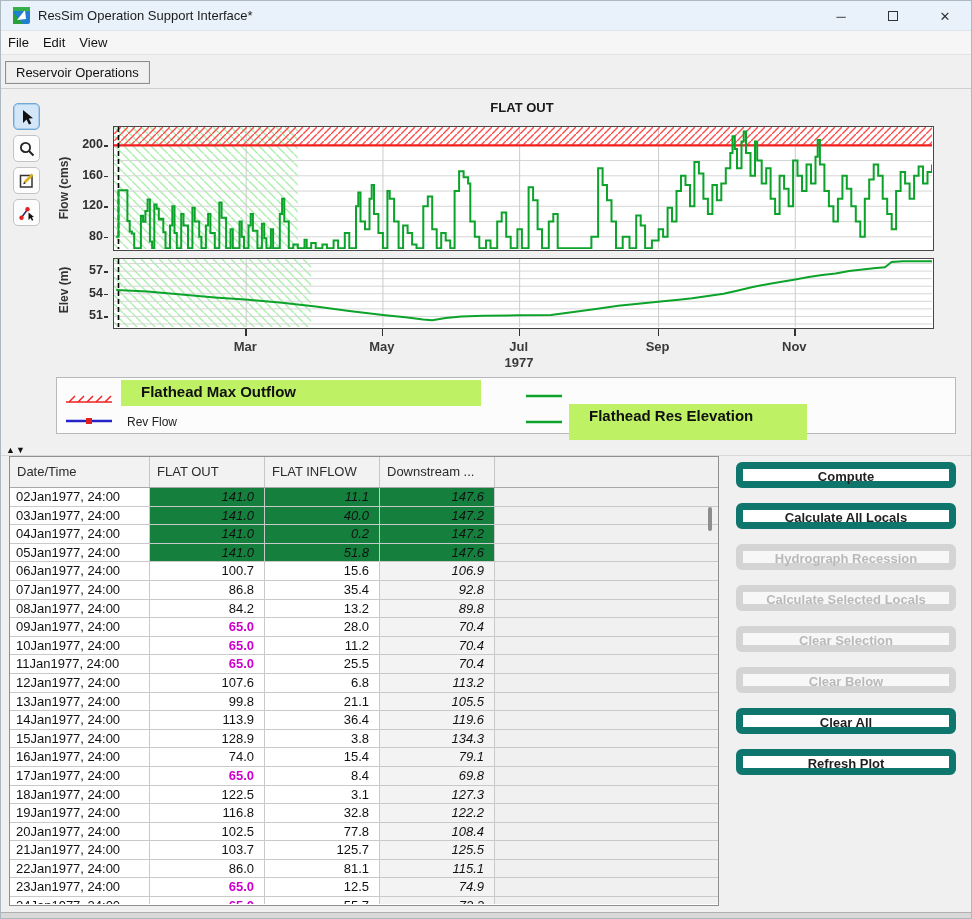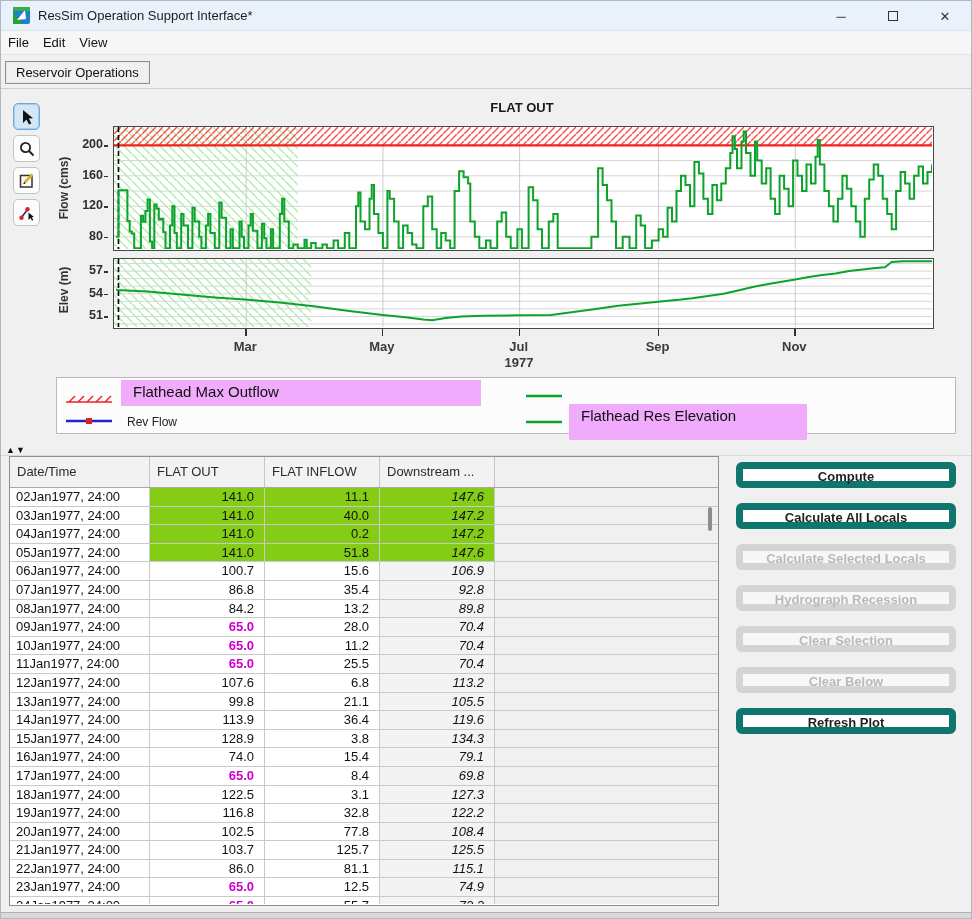--- a/index.html
+++ b/index.html
@@ -39,39 +39,39 @@
   #elev-ticks { left:68px; top:169px; height:71px; }
   .ytick { position:absolute; right:4px; font-size:12.5px; font-weight:600; color:#2e2e2e; }
   .ytick:after { content:""; position:absolute; right:-5px; top:8px; width:4px; height:1.5px; background:#333; }
   #x-ticks { position:absolute; left:112px; top:240px; width:818px; height:36px; }
   .xtick-mark { position:absolute; top:0; width:1.5px; height:7px; background:#333; }
   .xtick-label { position:absolute; top:10px; transform:translateX(-50%); font-size:13px; font-weight:600; color:#3a3a3a; }
   .year-label { position:absolute; left:488px; top:266px; width:60px; text-align:center; font-size:13px; font-weight:600; color:#3a3a3a; }
 
   
   .legend { position:absolute; left:55px; top:288px; width:900px; height:57px; background:#fcfcfc; border:1px solid #b9b9b9; }
-  .leg-label-hl { position:absolute; background:#f0abfc; color:#101010; font-size:15px; font-weight:400; padding:3px 6px 2px 12px; overflow:hidden; white-space:nowrap; }
+  .leg-label-hl { position:absolute; background:#bef264; color:#101010; font-size:15px; font-weight:700; padding:3px 6px 2px 20px; overflow:hidden; white-space:nowrap; }
   .leg-label { position:absolute; font-size:12px; color:#222; }
   .leg-swatch { position:absolute; }
 
   
   .splitter { position:absolute; top:444px; left:0; width:100%; height:11px; background:#f0f0f0; border-bottom:1px solid #d8d8d8; font-size:9px; color:#111; padding-left:5px; line-height:10px; letter-spacing:1px; }
 
   
   .bottom { position:absolute; top:455px; left:0; width:972px; height:464px; background:#f0f0f0;padding-left:42px; }
   .data-table { position:absolute; left:8px; top:0; width:710px; height:450px; background:#ffffff; border:1px solid #8f8f8f; }
   .tbl-header { position:absolute; top:0; left:0; right:0; height:31px; display:flex; background:#f2f2f2; border-bottom:1px solid #a8a8a8; }
   .th { font-size:13px; color:#2b2b2b; padding:7px 0 0 7px; border-right:1px solid #c6c6c6; overflow:hidden; white-space:nowrap; }
   .tbl-body { position:absolute; top:31px; left:0; right:0; bottom:1px; overflow:hidden; }
   .tr { display:flex; height:18.6px; border-bottom:1px solid #c9c9c9; background:#fff; }
   .td { font-size:13px; color:#111; border-right:1px solid #c9c9c9; overflow:hidden; white-space:nowrap; line-height:17.5px; }
   .td.date { padding-left:6px; }
   .td.num { text-align:right; padding-right:10px; }
   .td.ds { background:#f3f3f3; font-style:italic; }
-  .tr.sel .td.num { background:#84cc16; }
+  .tr.sel .td.num { background:#15803d; font-style:italic; }
   .td.mag { color:#cc00cc; font-weight:bold; }
   .col-date { width:140px; } .col-out { width:115px; } .col-in { width:115px; } .col-ds { width:115px; }
   .col-fill { flex:1; border-right:none; background:#f0f0f0; }
   .tbl-scroll-thumb { position:absolute; right:6px; top:50px; width:4px; height:24px; background:#8d8d8d; border-radius:2px; }
 
   
   .btn-col { position:absolute; left:735px; top:6px; width:220px; display:flex; flex-direction:column; gap:15px; }
   .action-btn { height:26px; background:#ffffff; border:7px solid #0f766e; border-radius:6px; font-family:"Liberation Sans",sans-serif; font-size:13px; font-weight:bold; color:#1f1f1f; }
   .action-btn.disabled { color:#b9b9b9; background:#f7f7f7; border-color:#d4d4d4; }
 
@@ -421,22 +421,23 @@
             <div class="td num col-in">55.7</div>
             <div class="td num col-ds ds">72.2</div>
             <div class="td col-fill"></div>
           </div>
         </div>
       <div class="tbl-scroll-thumb"></div>
     </div>
     <div class="btn-col" id="btn-col">
         <button class="action-btn">Compute</button>
         <button class="action-btn">Calculate All Locals</button>
+        <button class="action-btn disabled" aria-disabled="true">Hydrograph Recession</button>
         <button class="action-btn disabled" aria-disabled="true">Calculate Selected Locals</button>
-        <button class="action-btn disabled" aria-disabled="true">Hydrograph Recession</button>
         <button class="action-btn disabled" aria-disabled="true">Clear Selection</button>
         <button class="action-btn disabled" aria-disabled="true">Clear Below</button>
+        <button class="action-btn">Clear All</button>
         <button class="action-btn">Refresh Plot</button>
       </div>
     <div class="bottom-strip"></div>
   </div>
 
 </div>
 
 </body></html>

